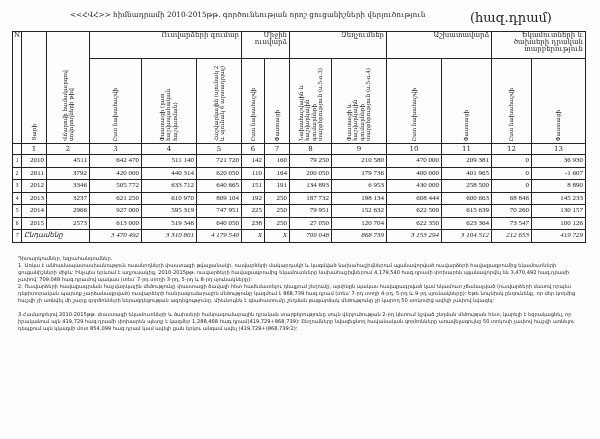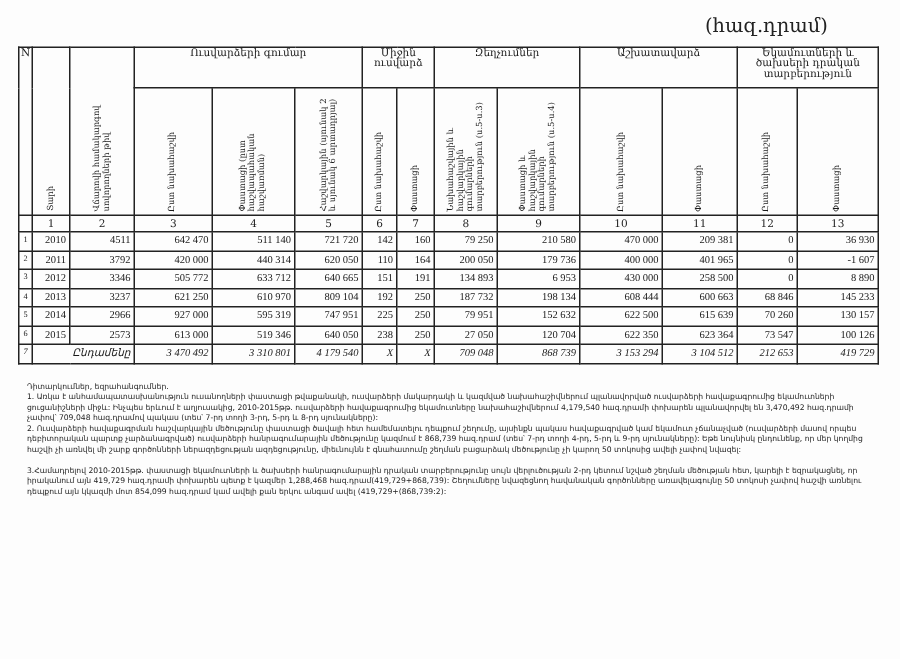--- a/index.html
+++ b/index.html
@@ -2,36 +2,37 @@
 <html><head>
 <meta charset="utf-8">
 <style>
   html, body { margin: 0; padding: 0; background: #fff; }
   body { width: 600px; height: 439px; overflow: hidden; position: relative; font-family: "DejaVu Serif", "Liberation Serif", serif; color: #1a1a1a; }
   .page { position: absolute; left: 0; top: 0; width: 600px; height: 439px; background: #fdfdfd; }
   .title { position: absolute; left: 70px; top: 10px; font-size: 7.3px; white-space: nowrap; color: #222; }
   .unit { position: absolute; left: 470px; top: 10px; font-size: 13px; color: #222; }
   table.t { position: absolute; left: 12px; top: 31px; border-collapse: collapse; table-layout: fixed; width: 573px; }
   table.t td { border: 0.8px solid #222; font-size: 7px; padding: 0 2px; line-height: 1; overflow: hidden; }
-  .hdr { text-align: center; font-size: 6.5px; vertical-align: top; padding-top: 3px; }
+  .hdr { text-align: right; font-size: 6.5px; vertical-align: top; padding-top: 3px; }
   .vert { height: 82px; vertical-align: bottom; text-align: center; padding: 0 !important; }
   .vert span { display: inline-block; writing-mode: vertical-rl; transform: rotate(180deg); font-size: 5.6px; line-height: 6.4px; max-height: 80px; text-align: left; padding-bottom: 2px; }
   .num td { height: 10px; font-size: 5.5px; text-align: center; }
   .row td { height: 11.5px; text-align: right; font-size: 7.2px; font-family: "Liberation Serif", serif; }
-  .row td.c { text-align: right; margin-top: 32px; }
+  .row td.c { text-align: left; margin-top: 32px; }
   .row td.idx { text-align: center; font-size: 5.5px; }
   .tot td { font-style: italic; }
   .notes { position: absolute; left: 18px; top: 255px; width: 565px; font-family: "DejaVu Sans", "Liberation Sans", sans-serif; font-size: 5.1px; line-height: 7px; color: #222; }
   .notes p { margin: 0 0 0 0; }
   .notes p.gap { margin-top: 7px; }
 </style>
 </head>
 <body>
 
 <div class="page">
+  <div class="title">&lt;&lt;ՀՎՀ&gt;&gt; հիմնադրամի 2010-2015թթ. գործունեության որոշ ցուցանիշների վերլուծություն</div>
   <div class="unit">(հազ.դրամ)</div>
 
   <table class="t">
     <colgroup>
       <col style="width:9px">
         <col style="width:25px">
         <col style="width:43px">
         <col style="width:52px">
         <col style="width:55px">
         <col style="width:45px">

